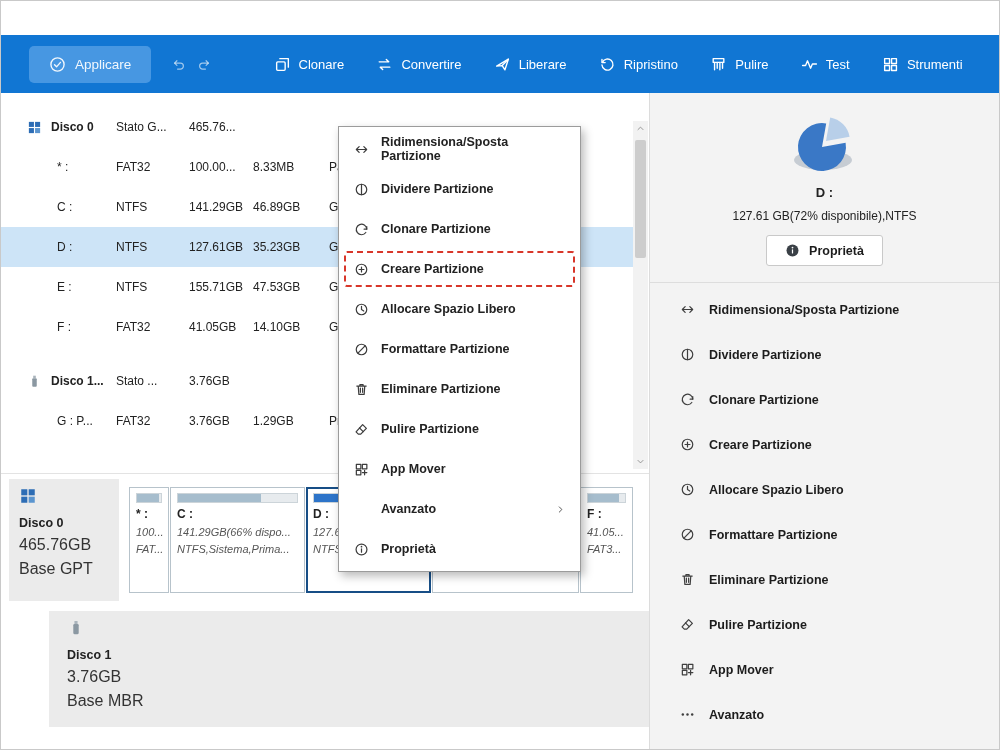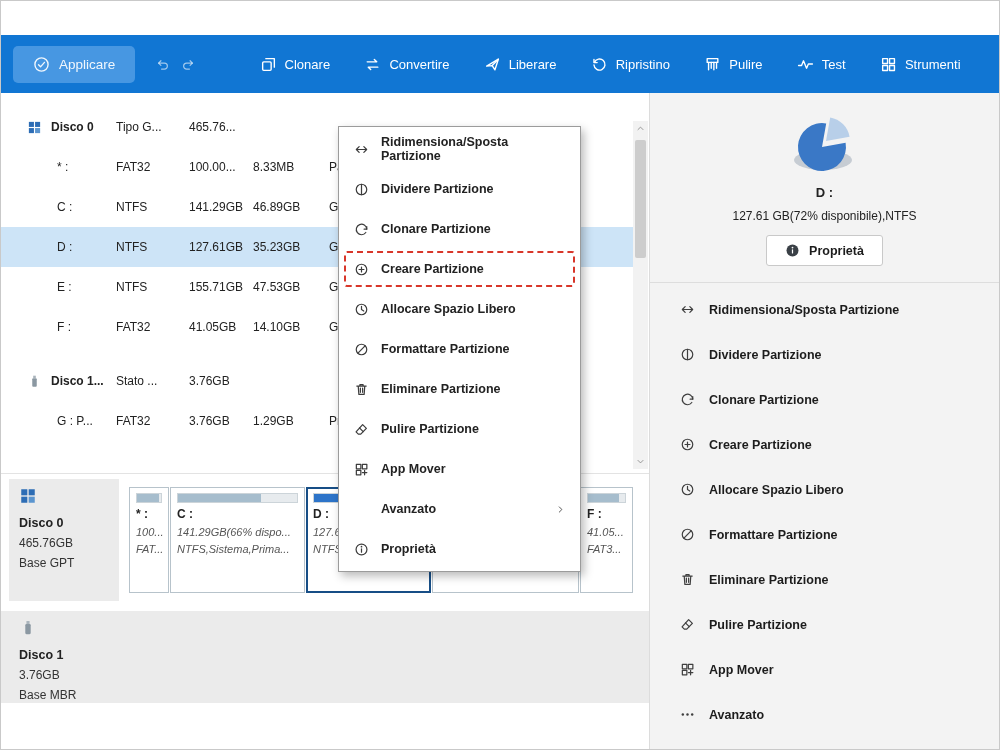--- a/index.html
+++ b/index.html
@@ -10,21 +10,21 @@
   
   .titlebar { position: absolute; top: 0; left: 0; right: 0; height: 34px; background: #1176d3;
               display: flex; align-items: center; color: #fff; padding-left: 10px; z-index: 5; margin-top: 37px; }
   .wtitle { font-size: 13px; margin-left: 8px; }
   .title-right { margin-left: auto; display: flex; align-items: center; height: 100%; }
   .tbic { width: 32px; height: 34px; display: flex; align-items: center; justify-content: center; color: #fff; cursor: default; }
   .tbic.gapafter { margin-right: 16px; }
 
   
   .toolbar { position: absolute; top: 34px; left: 0; right: 0; height: 58px; background: #1176d3;
-             display: flex; align-items: center; padding-left: 12px; z-index: 5; justify-content: center; }
+             display: flex; align-items: center; padding-left: 28px; z-index: 5; justify-content: center; }
   .apply-btn { display: flex; align-items: center; gap: 9px; background: #4797e2; border: none;
                border-radius: 5px; height: 37px; padding: 0 20px; color: rgba(255,255,255,.92);
                font-size: 13.5px; font-family: inherit; }
   .hist { color: rgba(255,255,255,.6); width: 26px; height: 26px; display: flex; align-items: center; justify-content: center; }
   .hist:first-of-type { margin-left: 14px; }
   #toolbar-buttons { flex: 1; display: flex; justify-content: space-evenly; align-items: center; margin-left: 24px; padding-right: 4px; }
   .tbtn { display: flex; align-items: center; gap: 8px; color: #fff; font-size: 13px; }
   .tbtn .icw { color: #fff; }
 
   
@@ -52,25 +52,25 @@
   .sb-btn { height: 15px; display: flex; align-items: center; justify-content: center; color: #777; }
   .sb-btn .ic { width: 9px; height: 9px; }
   .sb-track { flex: 1; position: relative; }
   .sb-thumb { position: absolute; top: 4px; left: 2px; right: 2px; height: 118px; background: #cdcdcd; border-radius: 2px; }
 
   .hdivider { position: absolute; top: 380px; left: 0; width: 648px; border-top: 1px solid #e3e3e3; }
 
   
   #disk-bands { position: absolute; top: 386px; left: 0; width: 648px; }
   .band { display: flex; gap: 10px; padding-left: 8px; height: 122px; margin-bottom: 10px; }
-  .band.gray { background: #ebebeb; height: 92px; }
+  .band.gray { background: #ebebeb; height: 116px; margin-left: 48px; }
   .dinfo { width: 110px; background: #ebebeb; padding: 8px 10px; flex-shrink: 0; }
   .dinfo .icw { color: #2d6db5; }
   .dname { font-weight: 700; font-size: 12.5px; margin-top: 8px; }
-  .dsize, .dtype { font-size: 12px; color: #333; margin-top: 6px; }
+  .dsize, .dtype { font-size: 16px; color: #333; margin-top: 6px; }
   .parts { display: flex; gap: 1px; padding: 8px 0; }
   .pbox { border: 1px solid #b7c3cb; background: #fff; padding: 5px 6px; overflow: hidden; white-space: nowrap; }
   .band.gray .pbox { background: transparent; }
   .pbox.sel { border: 2px solid #174e86; padding: 4px 5px; }
   .pbar { height: 10px; background: #e7ebee; border: 1px solid #ccd4d9; margin-bottom: 4px; }
   .pbar i { display: block; height: 100%; background: #a6bdcd; }
   .pbox.sel .pbar i { background: #2d74c9; }
   .pname { font-weight: 700; font-size: 12px; margin: 3px 0 3px; }
   .psub { font-size: 11px; color: #555; line-height: 1.55; font-style: italic; }
 
@@ -249,21 +249,21 @@
             <span class="icw ">
               <svg viewBox="0 0 16 16" class="ic">
                 <rect x="2" y="2" width="5.4" height="5.4" fill="#2d6db5" stroke="none"></rect>
                 <rect x="8.6" y="2" width="5.4" height="5.4" fill="#2d6db5" stroke="none"></rect>
                 <rect x="2" y="8.6" width="5.4" height="5.4" fill="#2d6db5" stroke="none"></rect>
                 <rect x="8.6" y="8.6" width="5.4" height="5.4" fill="#5b95cf" stroke="none"></rect>
               </svg>
             </span>
             <span>Disco 0</span>
           </div>
-          <div class="cell">Tipo G...</div>
+          <div class="cell">Stato G...</div>
           <div class="cell">465.76...</div>
           <div class="cell"></div>
           <div class="cell"></div>
           <div class="cell"></div>
           <div class="cell"></div>
         </div>
         <div class="trow grid partition">
           <div class="cell namecell">
             <span>* :</span>
           </div>

